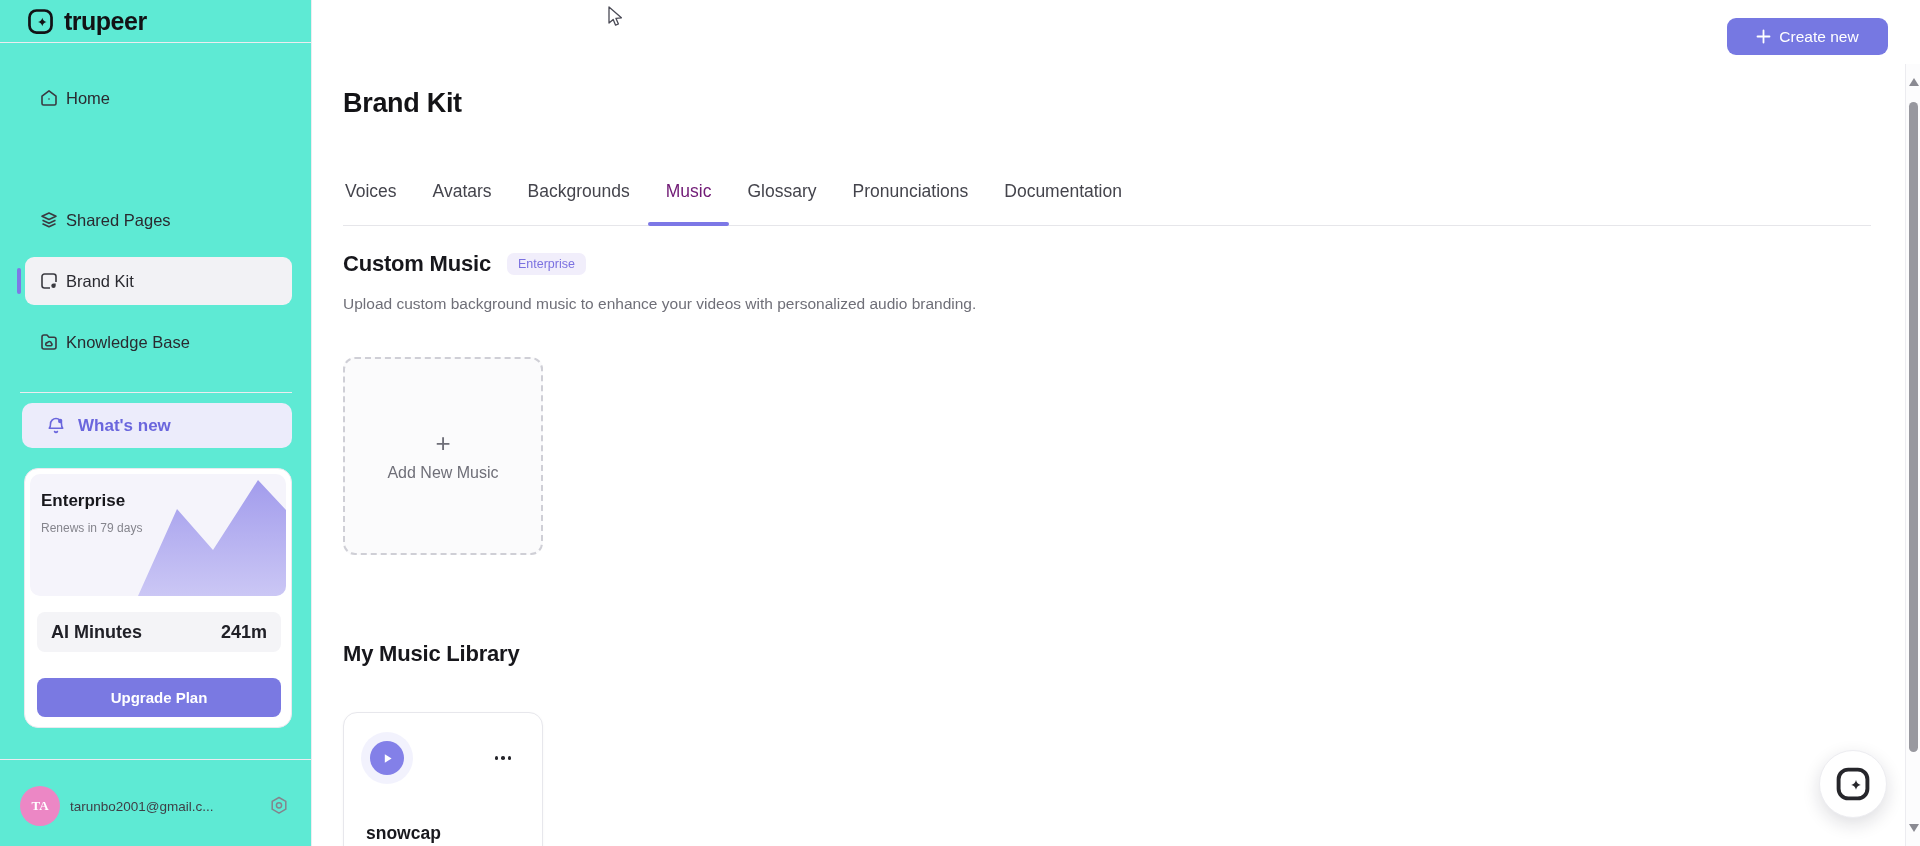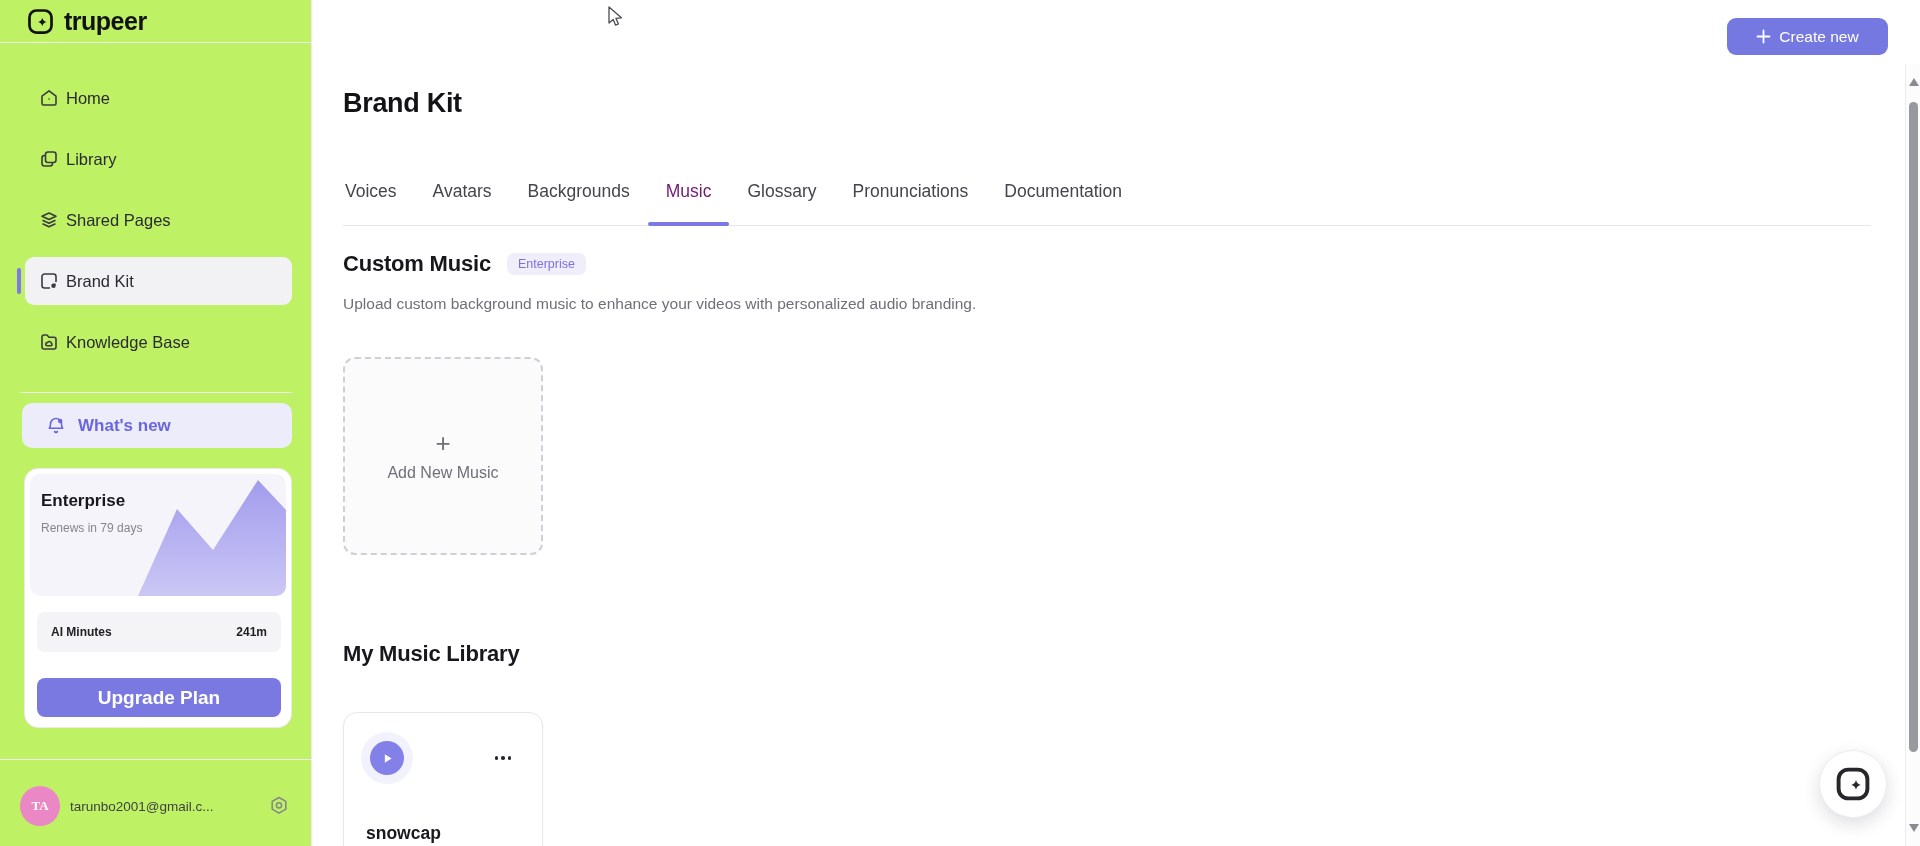--- a/index.html
+++ b/index.html
@@ -1,21 +1,21 @@
 <!DOCTYPE html>
 <html><head>
 <meta charset="utf-8">
 <style>
   * { margin:0; padding:0; box-sizing:border-box; }
   html,body { width:1920px; height:846px; overflow:hidden; background:#fff;
     font-family:"Liberation Sans", sans-serif; color:#1b1b20; }
 
   
   .sidebar { position:absolute; left:0; top:0; width:312px; height:846px;
-    background:#bef264; border-right:1px solid #ececf0; }
+    background:#5eead4; border-right:1px solid #ececf0; }
   .logo-row { position:absolute; left:0; top:0; width:100%; height:43px;
     border-bottom:1px solid #ececf0; display:flex; align-items:center; padding-left:27px; gap:10px; }
   .logo-mark { width:27px; height:27px; display:block; }
   .logo-text { font-size:25px; font-weight:700; letter-spacing:-0.5px; color:#121215; }
 
   .nav-item { position:absolute; left:25px; width:267px; height:48px; border-radius:9px;
     display:flex; align-items:center; padding-left:14px; gap:7px; cursor:pointer;
     font-size:16.5px; font-weight:500; color:#2a2a30; }
   .nav-item.active { background:#f2f2f5; }
   .active-bar { position:absolute; left:17px; width:4px; height:26px; border-radius:3px; background:#7d79e6; }
@@ -29,23 +29,23 @@
   .whatsnew span { font-size:17px; font-weight:600; color:#6a66dd; }
 
   .plan-card { position:absolute; left:24px; top:468px; width:268px; height:260px;
     background:#fff; border:1px solid #e9e9ef; border-radius:14px; }
   .plan-graphic { position:absolute; left:5px; top:5px; width:256px; height:122px;
     background:#f5f4fb; border-radius:10px; overflow:hidden; }
   .plan-title { position:absolute; left:16px; top:22px; font-size:17px; font-weight:700; color:#17171c; }
   .plan-renew { position:absolute; left:16px; top:52px; font-size:12px; color:#85858d; }
   .usage-row { position:absolute; left:12px; top:143px; width:244px; height:40px;
     background:#f4f4f7; border-radius:8px; display:flex; align-items:center;
-    justify-content:space-between; padding:0 14px; font-size:12px; font-weight:700; color:#202027;gap:42px; }
+    justify-content:space-between; padding:0 14px; font-size:18px; font-weight:700; color:#202027;gap:42px; }
   .upgrade-btn { position:absolute; left:12px; top:209px; width:244px; height:39px;
-    background:#7a79e2; border:none; border-radius:8px; color:#fff; font-size:19px;
+    background:#7a79e2; border:none; border-radius:8px; color:#fff; font-size:15px;
     font-weight:600; font-family:"Liberation Sans", sans-serif; cursor:pointer; }
 
   .user-row { position:absolute; left:0; top:759px; width:312px; height:87px;
     border-top:1px solid #ececf0; }
   .avatar { position:absolute; left:20px; top:786px; width:40px; height:40px; border-radius:50%;
     background:#ec87c5; color:#fff; font-size:13px; font-weight:600;
     display:flex; align-items:center; justify-content:center;font-family:Liberation Serif, serif; }
   .user-email { position:absolute; left:70px; top:799px; font-size:13.5px; font-weight:500; color:#3f3f46; }
   .gear { position:absolute; left:268px; top:795px; width:22px; height:22px; cursor:pointer; }
 
@@ -120,27 +120,20 @@
   </div>
 
   <div class="nav-item" style="top:74px">
     <svg class="nav-icon" viewBox="0 0 20 20" fill="none" stroke="#3a3a40" stroke-width="1.6" stroke-linejoin="round">
       <path d="M3 8.2 L10 2.8 L17 8.2 V15.5 A1.5 1.5 0 0 1 15.5 17 H4.5 A1.5 1.5 0 0 1 3 15.5 Z"></path>
       <circle cx="10" cy="11" r="0.8" fill="#3a3a40" stroke="none"></circle>
     </svg>
     <span>Home</span>
   </div>
 
-  <div class="nav-item" style="top:135px">
-    <svg class="nav-icon" viewBox="0 0 20 20" fill="none" stroke="#3a3a40" stroke-width="1.6" stroke-linejoin="round">
-      <rect x="6.5" y="3" width="10.5" height="10.5" rx="2.5"></rect>
-      <path d="M13.5 13.5 V14.5 A2.5 2.5 0 0 1 11 17 H5.5 A2.5 2.5 0 0 1 3 14.5 V9 A2.5 2.5 0 0 1 5.5 6.5 H6.5"></path>
-    </svg>
-    <span>Library</span>
-  </div>
 
   <div class="nav-item" style="top:196px">
     <svg class="nav-icon" viewBox="0 0 20 20" fill="none" stroke="#3a3a40" stroke-width="1.6" stroke-linejoin="round">
       <path d="M10 3 L17 6.2 L10 9.4 L3 6.2 Z"></path>
       <path d="M3.5 10.3 L10 13.2 L16.5 10.3"></path>
       <path d="M3.5 13.8 L10 16.7 L16.5 13.8"></path>
     </svg>
     <span>Shared Pages</span>
   </div>
 

